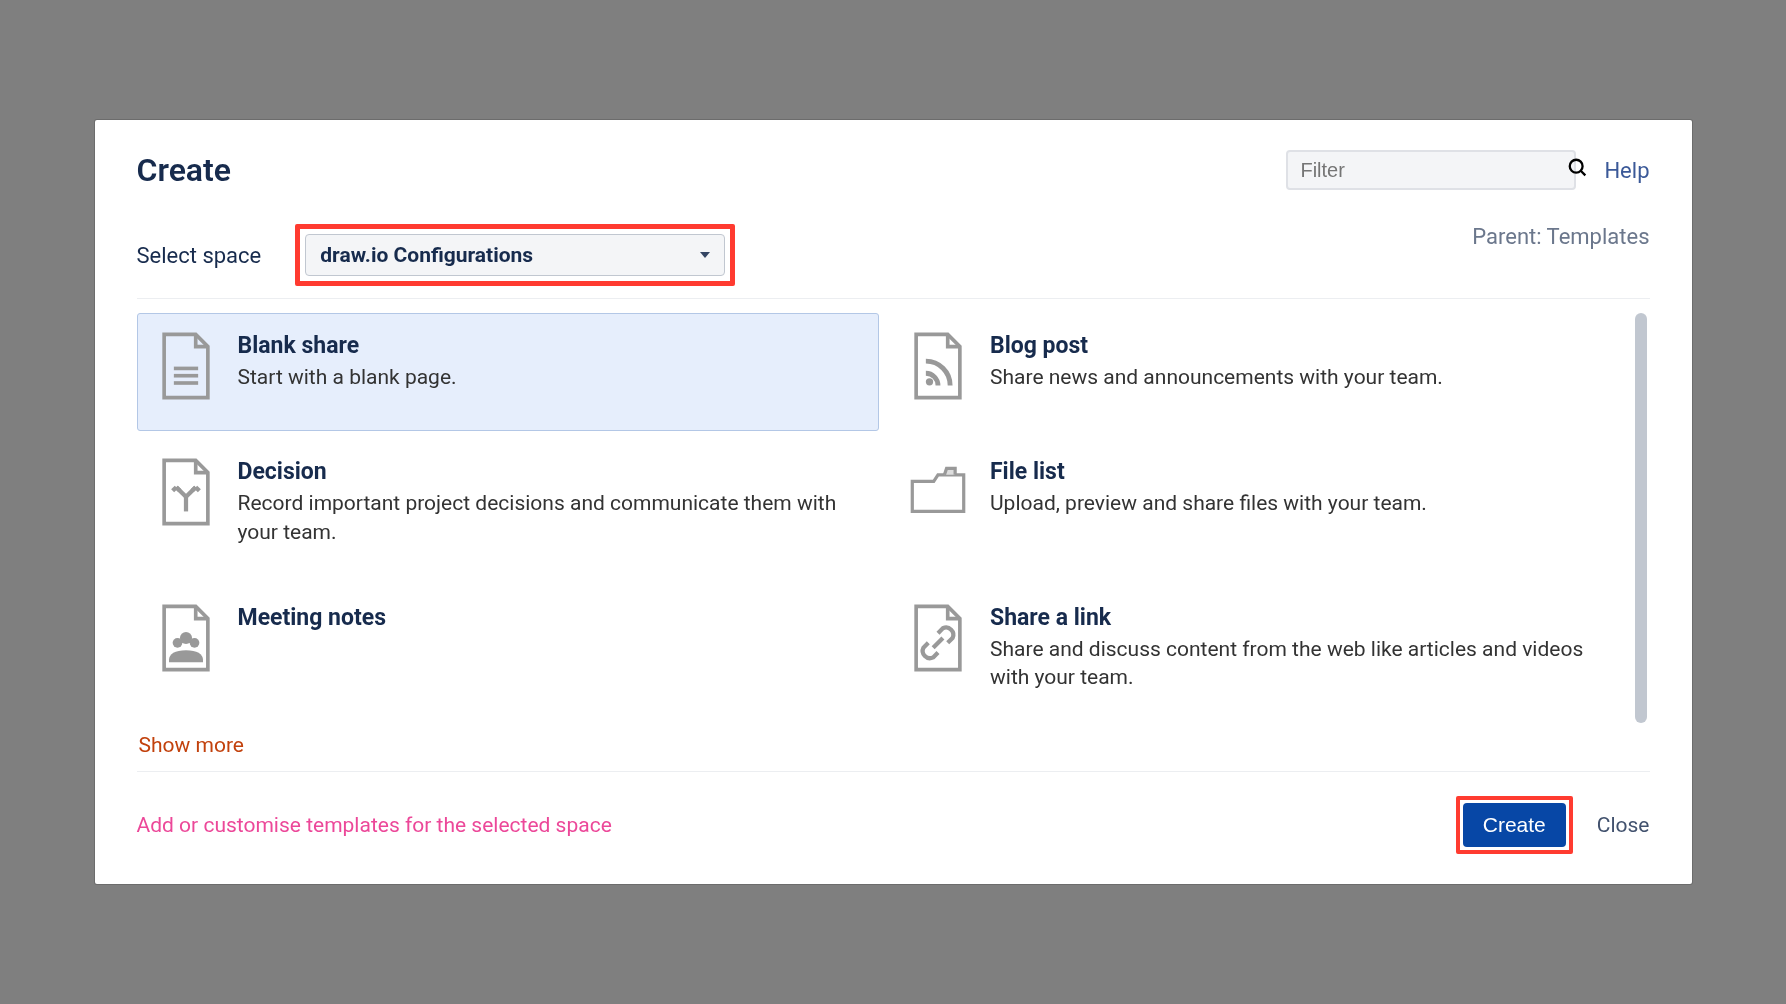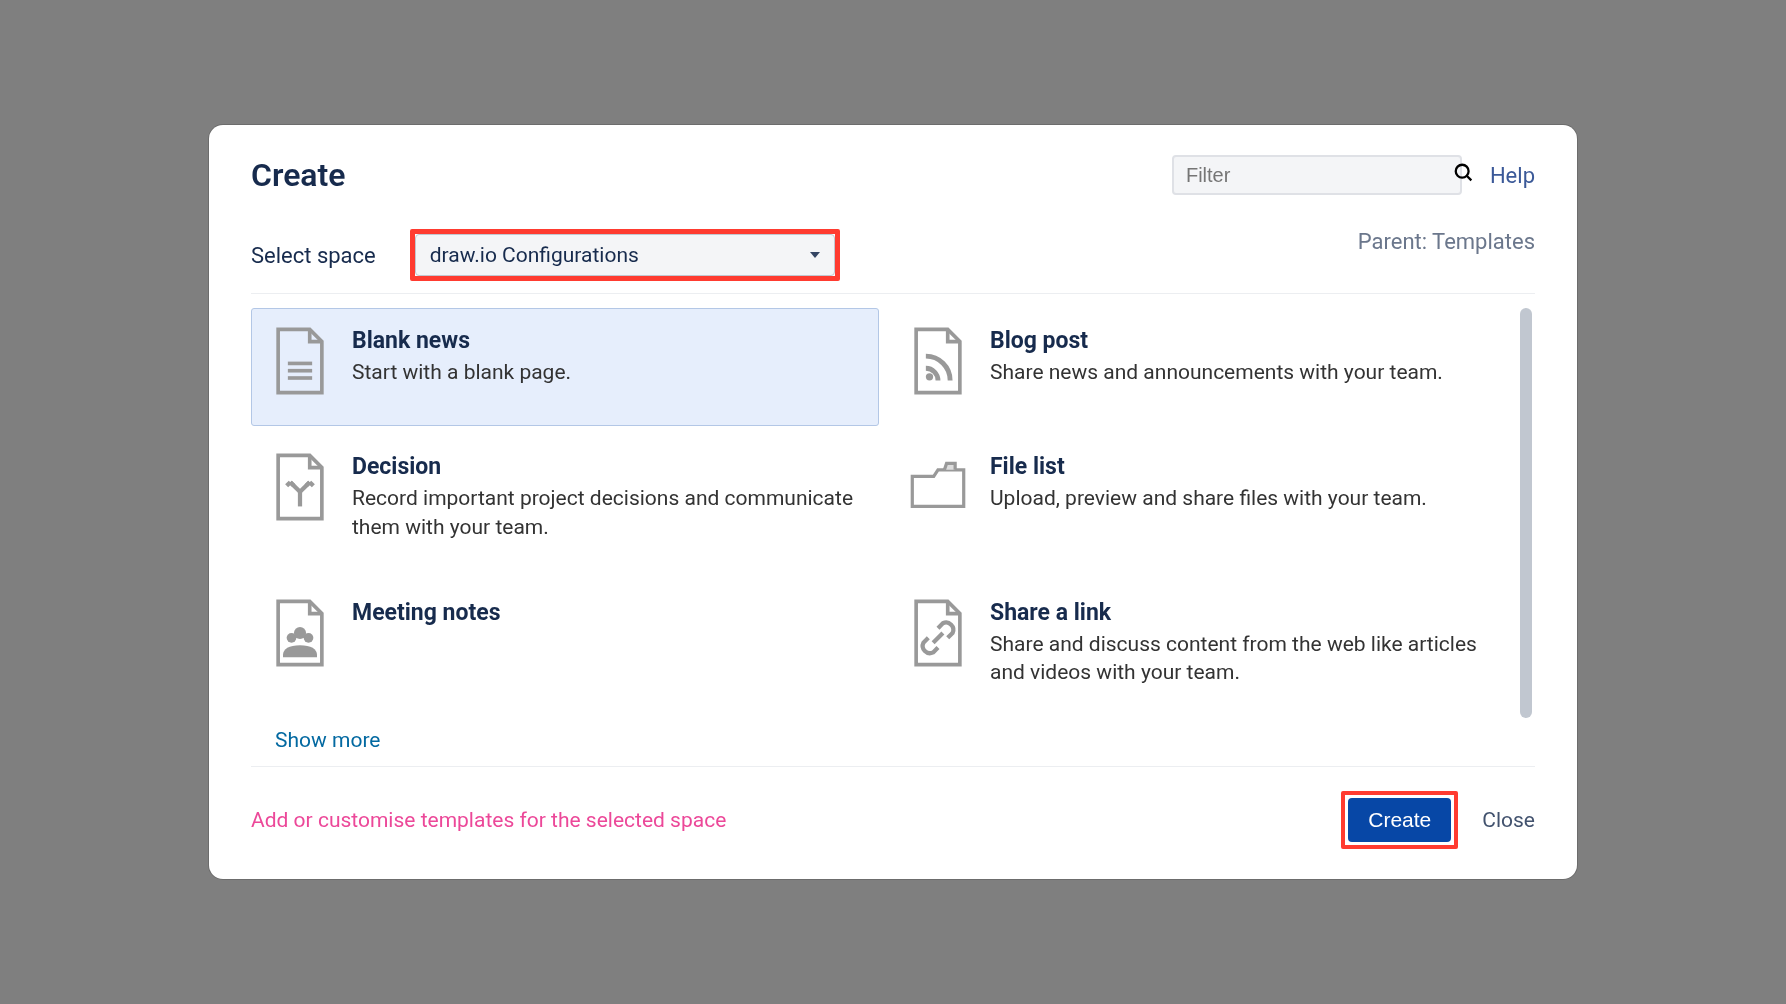--- a/index.html
+++ b/index.html
@@ -5,23 +5,23 @@
   * { box-sizing: border-box; }
   html, body { margin:0; padding:0; height:100%; }
   body {
     font-family: -apple-system, BlinkMacSystemFont, "Segoe UI", Roboto, Helvetica, Arial, sans-serif;
     background:#7f7f7f;
     display:flex;
     align-items:center;
     justify-content:center;
   }
   .dialog {
-    width:1368px;
+    width:1597px;
     background:#ffffff;
-    border-radius:14px;
+    border-radius:2px;
     padding:30px 42px 30px 42px;
     box-shadow:0 0 0 1px rgba(0,0,0,.15);
   }
   .dlg-header { display:flex; align-items:center; justify-content:space-between; margin-bottom:34px; }
   .dlg-title { font-size:32px; font-weight:600; color:#172b4d; }
   .dlg-header-right { display:flex; align-items:center; gap:28px; }
   .filter-wrap {
     display:flex; align-items:center;
     width:290px; height:40px;
     border:2px solid #dfe1e6;
@@ -32,21 +32,21 @@
   .filter-wrap input {
     flex:1; border:none; outline:none; background:transparent;
     font-size:20px; color:#6b778c;
   }
   .filter-wrap svg { width:22px; height:22px; stroke:#000; stroke-width:2.5; fill:none; }
   .help-link { color:#3b5998; font-size:22px; cursor:pointer; }
 
   .space-row { display:flex; justify-content:space-between; margin-bottom:12px; }
   .space-left { display:flex; align-items:center; gap:34px; }
   .space-label { font-size:22px; color:#172b4d; }
-  .hl-red { border:5px solid #ff3b30; border-radius:2px; display:inline-block; }
+  .hl-red { border:5px solid #ff3b30; padding:5px; border-radius:2px; display:inline-block;font-weight:bold; }
   .space-select {
     display:flex; align-items:center; justify-content:space-between;
     width:420px; height:42px;
     border:1px solid #c1c7d0; border-radius:4px;
     background:#f4f5f7;
     padding:0 14px;
     font-size:21px; color:#172b4d;
     cursor:pointer;
   }
   .space-select .caret { width:0;height:0;border-left:5px solid transparent;border-right:5px solid transparent;border-top:6px solid #344563; }
@@ -73,21 +73,21 @@
     border:1px solid transparent;
     cursor:pointer;
   }
   .template-card.selected { background:#e6eefc; border:1px solid #b3c7e6; }
   .tpl-icon { width:60px; height:68px; flex-shrink:0; }
   .tpl-icon svg { width:100%; height:100%; }
   .tpl-text { flex:1; }
   .tpl-title { font-size:23px; font-weight:700; color:#172b4d; margin-bottom:4px; }
   .tpl-desc  { font-size:21px; color:#333; line-height:1.35; }
 
-  .show-more { color:#0369a1; font-size:21px; padding:10px 0 14px 2px; cursor:pointer;margin-left:22px; }
+  .show-more { color:#c2410c; font-size:21px; padding:10px 0 14px 2px; cursor:pointer; }
   .divider2 { height:1px; background:#eceef1; margin-bottom:24px; }
 
   .footer { display:flex; align-items:center; justify-content:space-between; }
   .footer-left { font-size:21px; color:#ec4899; }
   .footer-right { display:flex; align-items:center; gap:24px; }
   .btn-primary {
     background:#0747a6; color:#fff; border:none;
     font-size:21px; font-weight:500;
     height:44px; padding:0 20px; border-radius:4px; cursor:pointer;
   }
@@ -134,21 +134,21 @@
     <div class="template-grid" id="template-grid">
         <div class="template-card selected">
           <div class="tpl-icon"><svg viewBox="0 0 48 56" fill="none" stroke="#999" stroke-width="3">
               <path d="M6 2h26l10 10v42H6z"></path>
               <path d="M32 2v10h10"></path>
               <line x1="14" y1="30" x2="34" y2="30"></line>
               <line x1="14" y1="36" x2="34" y2="36"></line>
               <line x1="14" y1="42" x2="34" y2="42"></line>
             </svg></div>
           <div class="tpl-text">
-            <div class="tpl-title">Blank news</div>
+            <div class="tpl-title">Blank share</div>
             <div class="tpl-desc">Start with a blank page.</div>
           </div>
         </div>
         <div class="template-card">
           <div class="tpl-icon"><svg viewBox="0 0 48 56" fill="none" stroke="#999" stroke-width="3">
               <path d="M6 2h26l10 10v42H6z"></path>
               <path d="M32 2v10h10"></path>
               <g transform="translate(14,24)">
                 <path d="M0 0a20 20 0 0 1 20 20" stroke-width="4"></path>
                 <path d="M0 10a10 10 0 0 1 10 10" stroke-width="4"></path>

